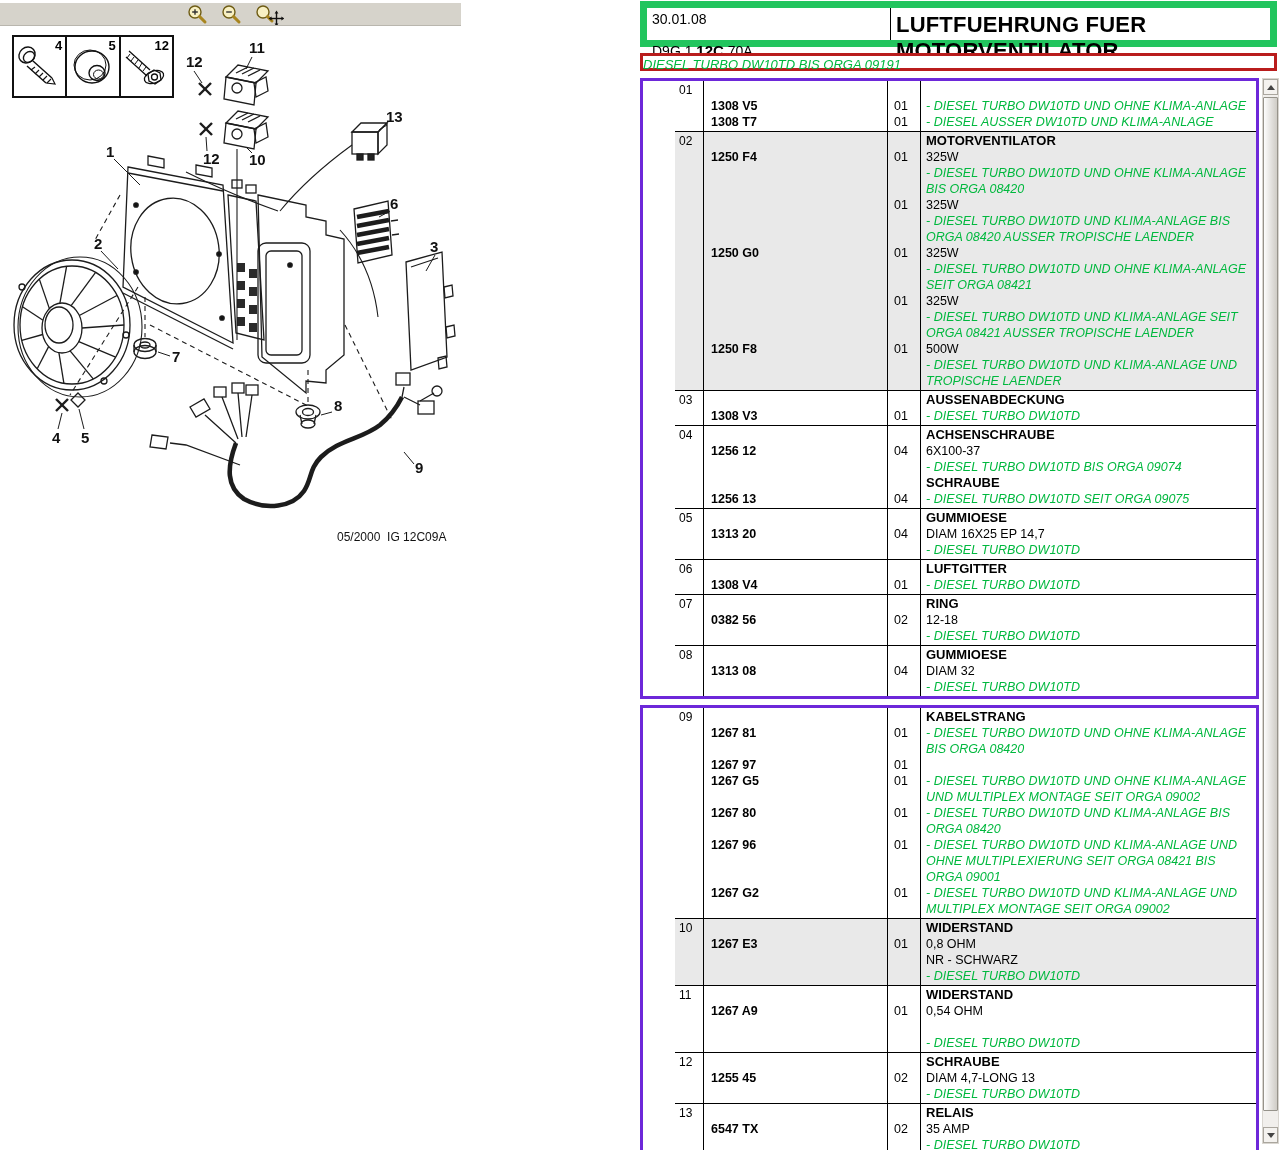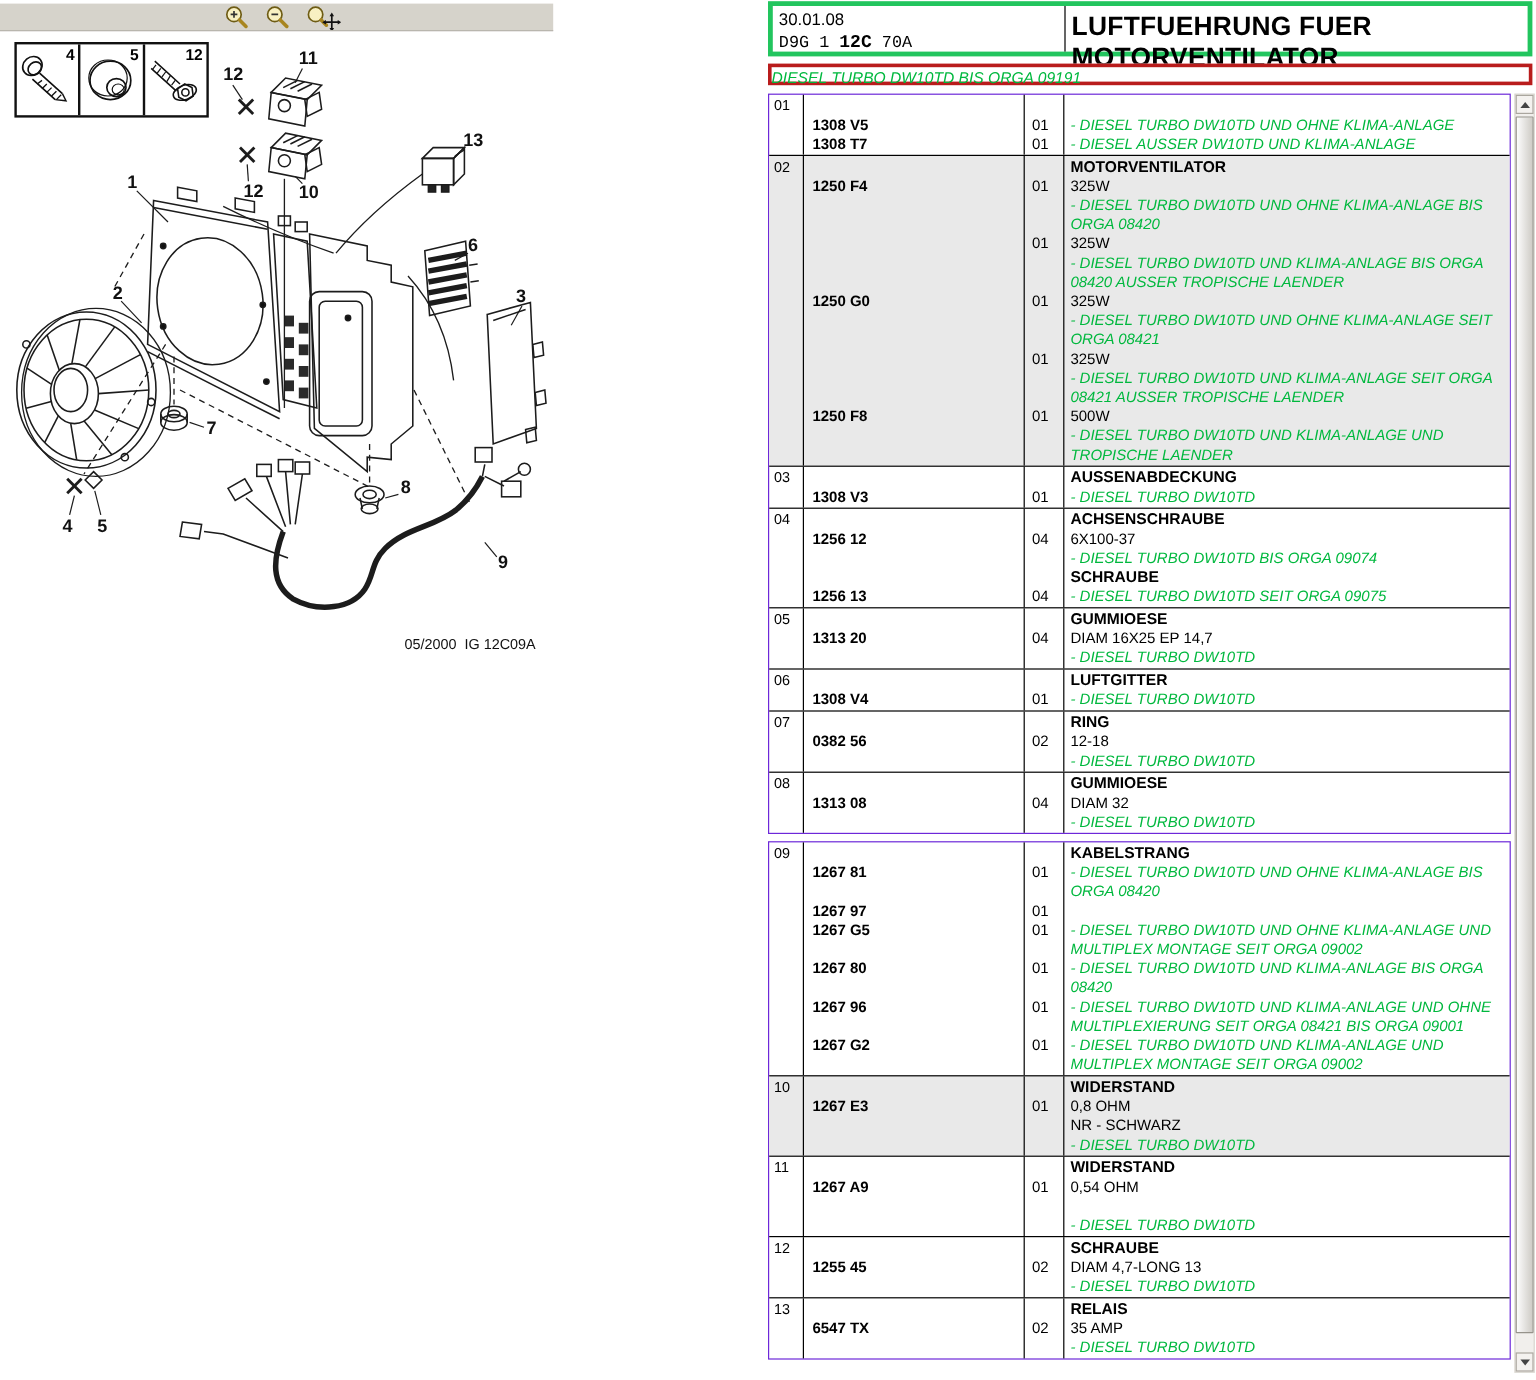--- a/index.html
+++ b/index.html
@@ -26,34 +26,34 @@
   .inset-cell:last-child{ border-right:none; }
   .inset-label{ position:absolute; top:1px; right:3px; font-size:13px; font-weight:bold; }
   .diagram{ position:absolute; left:0; top:25px; width:640px; height:530px; }
   .diagram svg text{ font-family:"Liberation Sans",sans-serif; white-space:pre; }
   .callout{ font-size:15px; font-weight:bold; fill:#111; }
   .caption{ font-size:12px; fill:#111; }
 
   
   .header-box{
     position:absolute; left:640px; top:1px; width:637px; height:46px;
-    border:4px solid #22c55e; display:flex; background:#fff;
+    border:7px solid #22c55e; display:flex; background:#fff;
   }
   .header-left{ width:244px; border-right:1px solid #000; padding:3px 5px; }
   .header-date{ font-size:14px; }
-  .header-code{ font-size:14px; margin-top:3px;font-family:Liberation Mono, monospace; }
+  .header-code{ font-size:14px; margin-top:15px; }
   .header-code b{ font-size:15px; }
   .header-title{ flex:1; padding:4px 5px; font-size:22px; font-weight:bold; letter-spacing:.2px; }
   .banner-box{
     position:absolute; left:640px; top:53px; width:637px; height:18px;
     border:3px solid #b91c1c; text-align:left; background:#fff;
     color:var(--green); font-style:italic; font-size:13px; line-height:17px;
   }
   .table-wrap{ position:absolute; left:640px; top:78px; width:619px; }
-  .section{ border:1px solid #6d28d9; background:#fff; }
+  .section{ border:3px solid #6d28d9; background:#fff;padding-left:32px; }
   .sec2{ margin-top:6px; }
   .row{ position:relative; border-top:1px solid #000; padding:1px 0; min-height:18px; }
   .section .row:first-child{ border-top:none; }
   .row.shaded{ background:var(--shade); }
   .ref{ position:absolute; left:4px; top:2px; font-size:12px; }
   .vl{ position:absolute; top:0; bottom:0; width:1px; background:#000; }
   .vl1{ left:28px; } .vl2{ left:212px; } .vl3{ left:245px; }
   .line{
     margin-left:29px; display:grid; grid-template-columns:183px 33px auto;
     font-size:12.5px; line-height:16px; min-height:16px;

